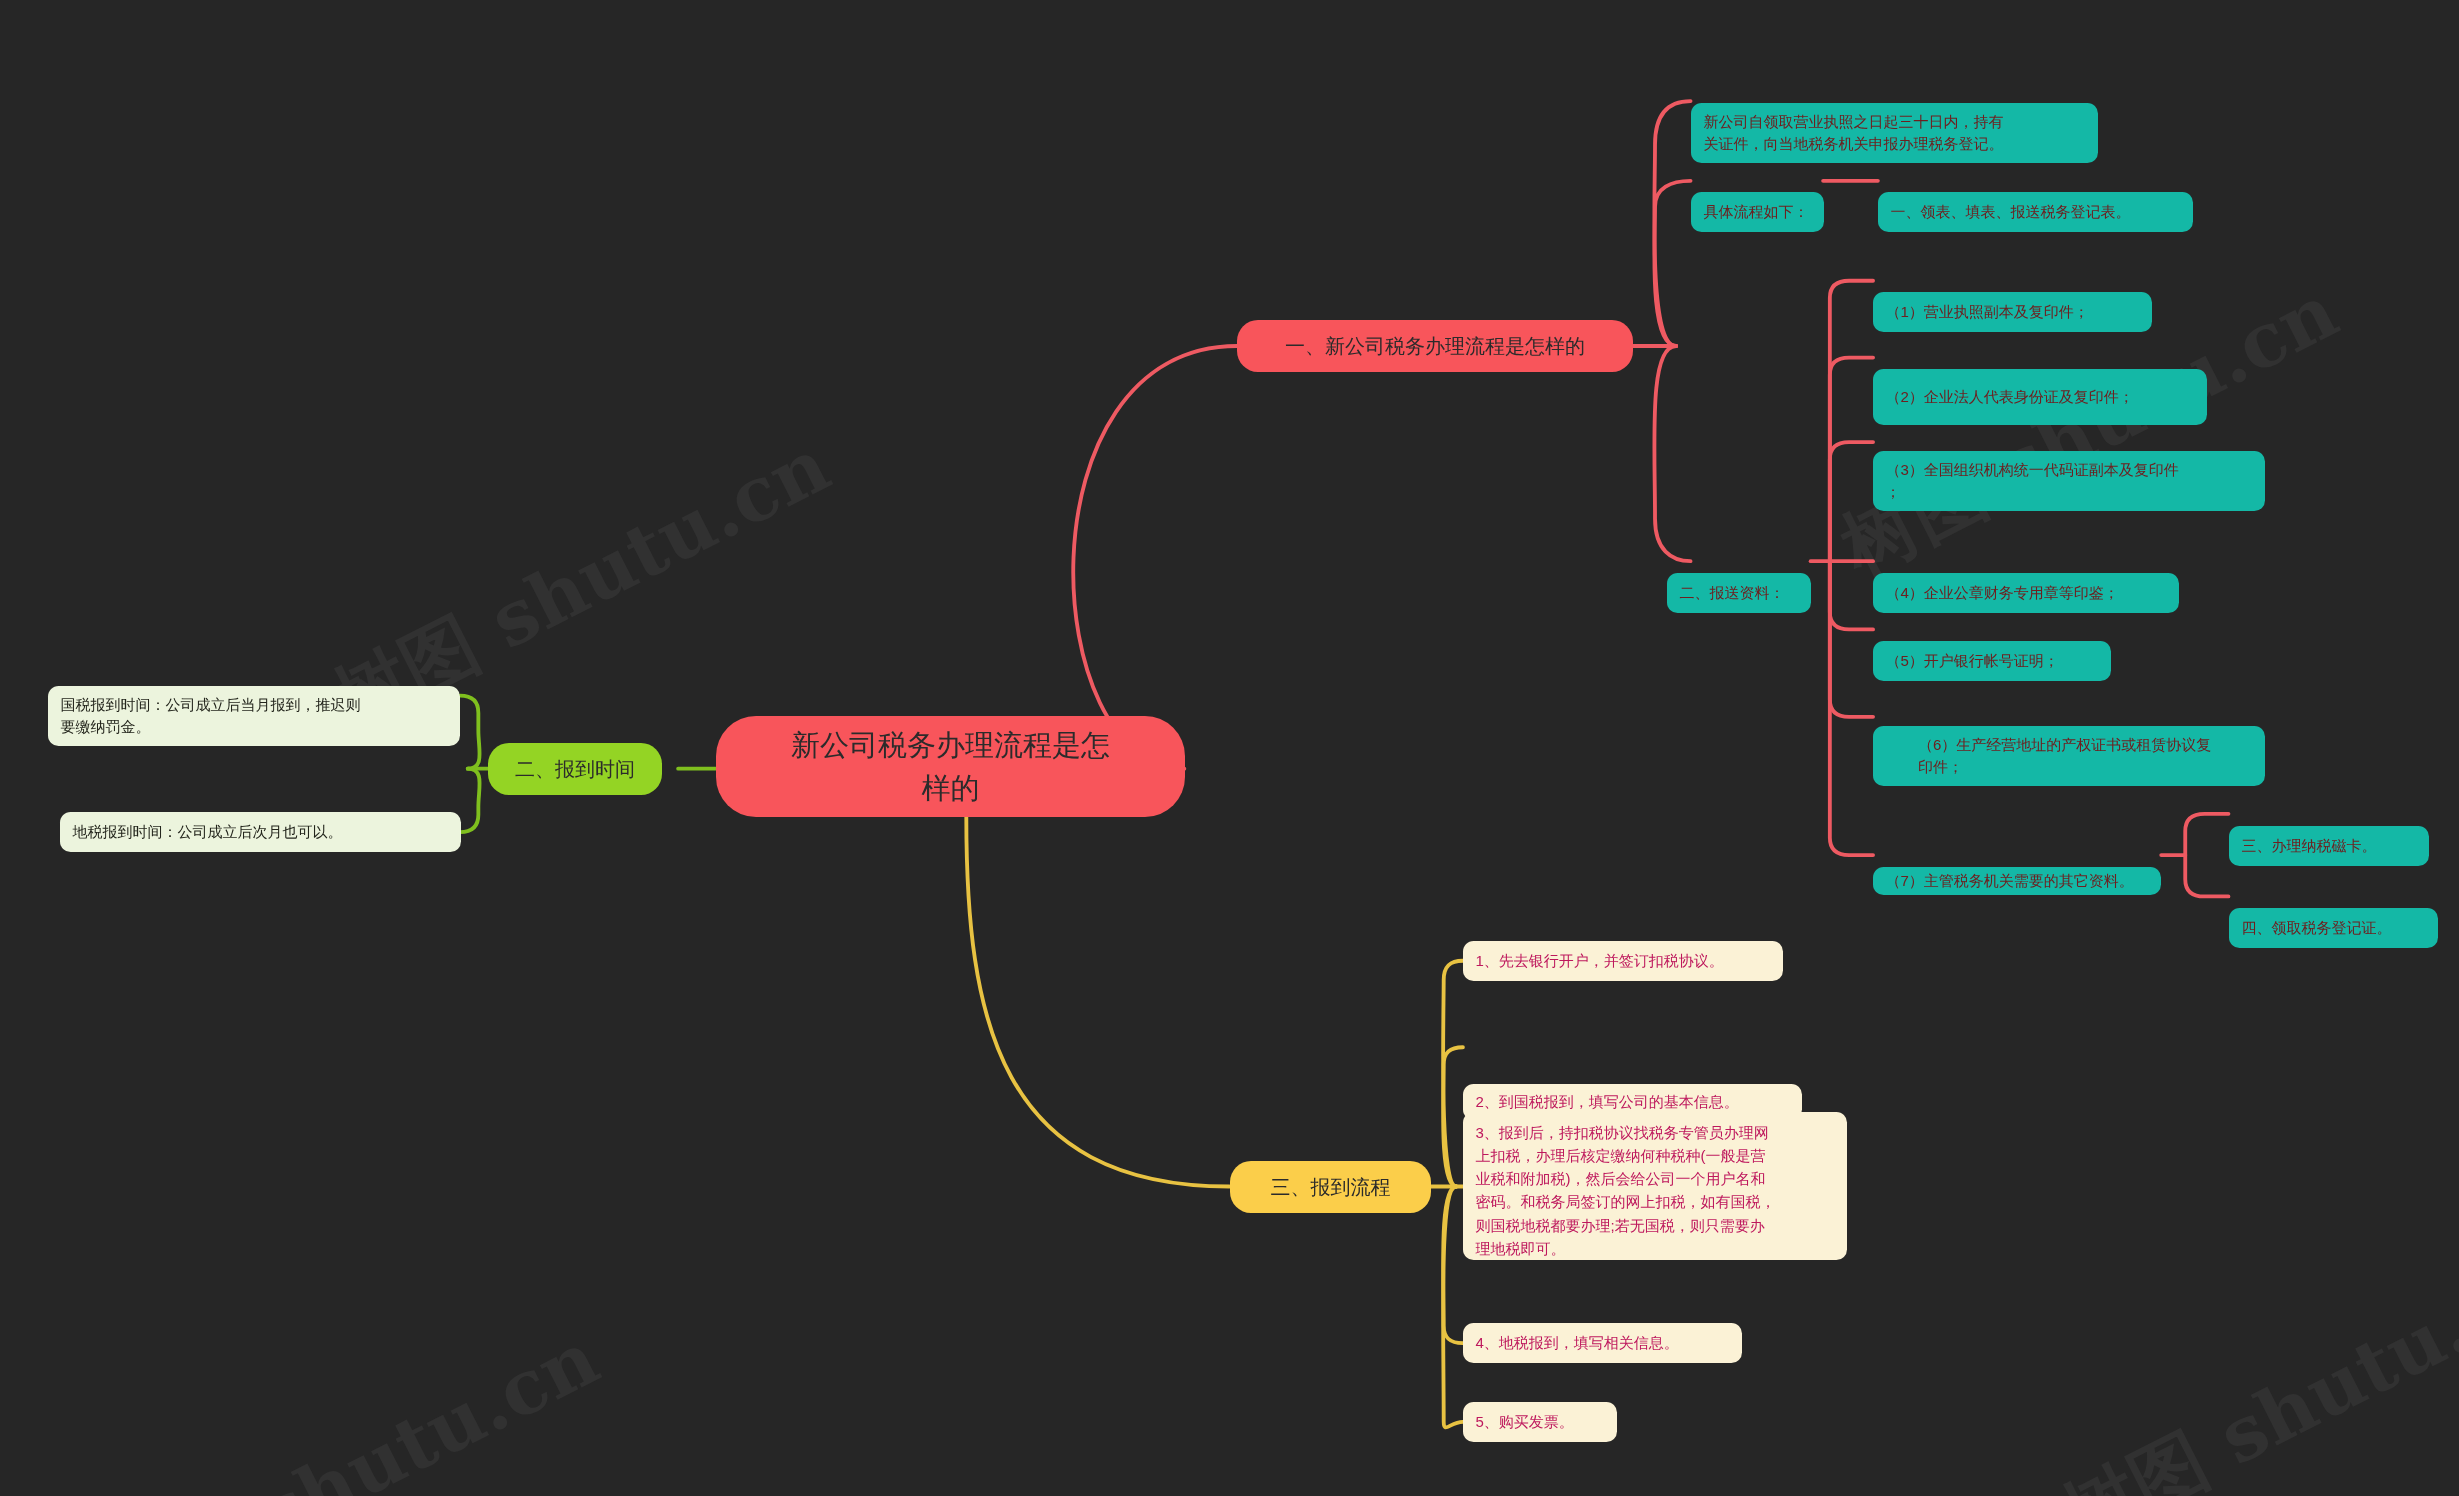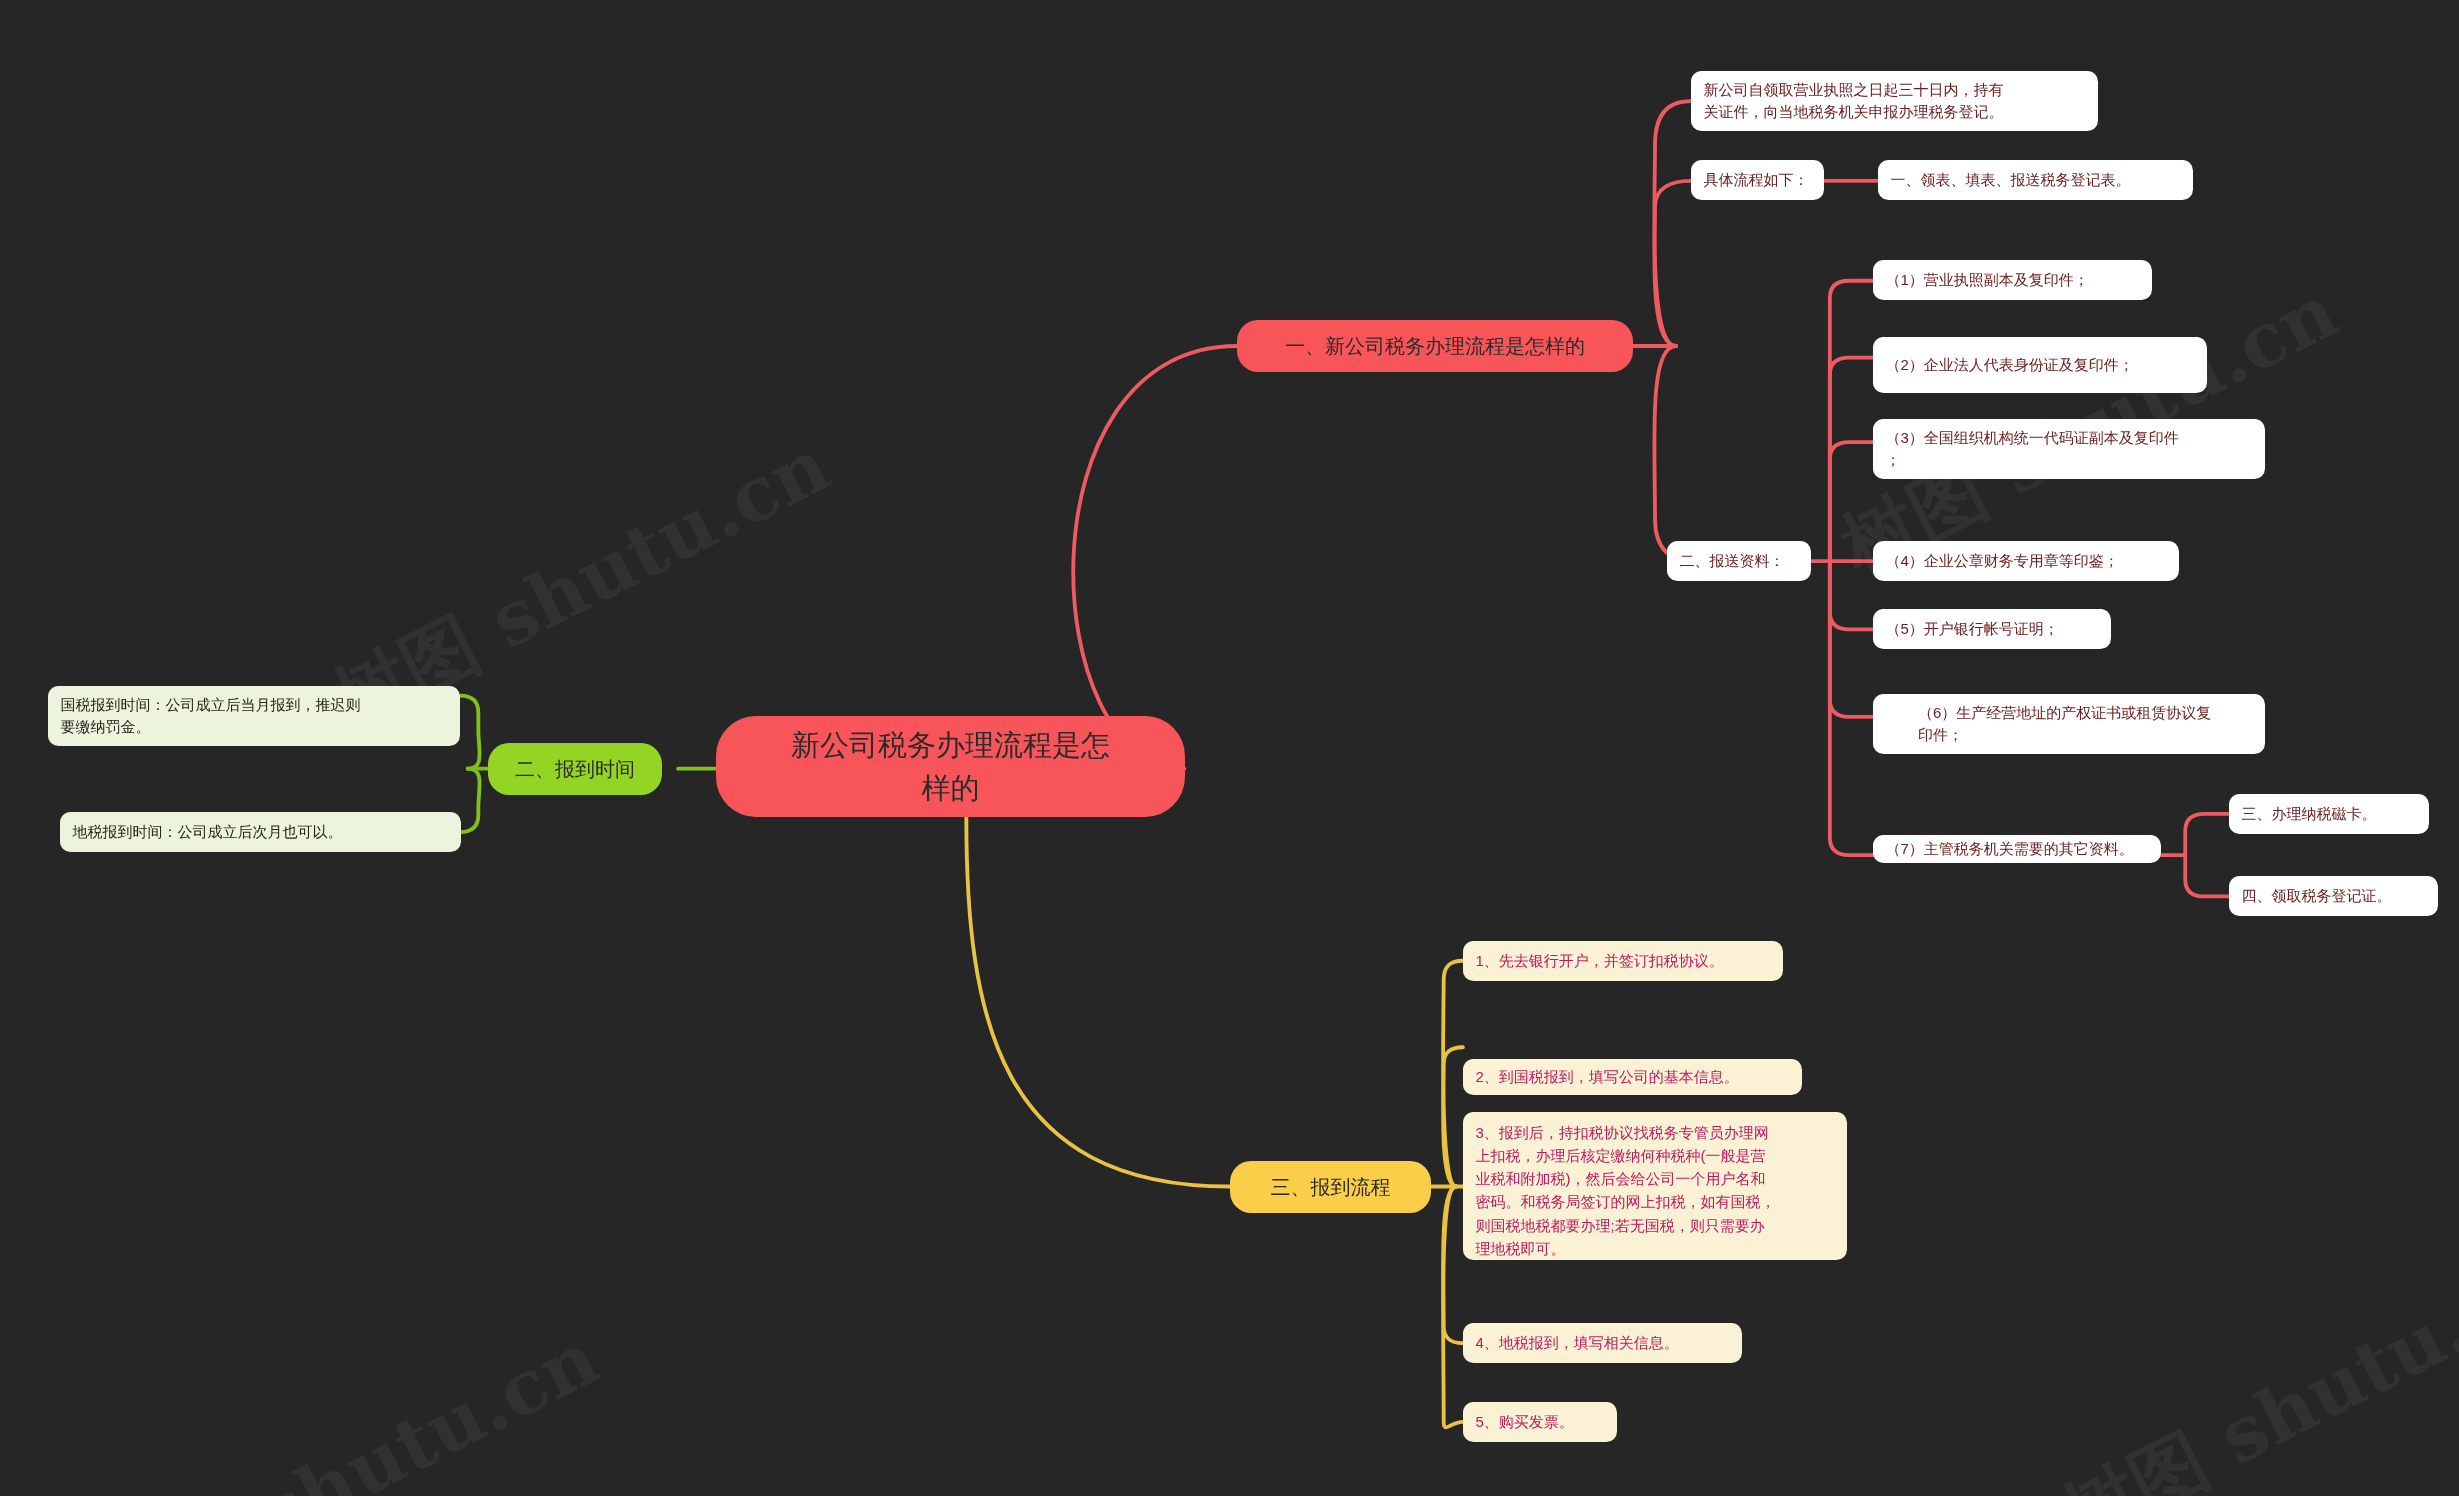--- a/index.html
+++ b/index.html
@@ -62,21 +62,21 @@
   .branch.red    { background: #f8555b; }
   .branch.green  { background: #94d424; }
   .branch.yellow { background: #fbce4a; }
 
   
   .leaf {
     border-radius: 10.6px;
     padding: 8.6px 12.5px;
     font-size: 15px;
   }
-  .leaf.red   { background: #ffffff; color: #6d2020; }
+  .leaf.red   { background: #14b8a6; color: #6d2020; margin-top: 32px; }
   .leaf.green { background: #ecf4dd; color: #23251c; }
   .leaf.yellow{ background: #fbf2d6; color: #be185d; }
   .leaf.big   { font-size: 15px; line-height: 1.55; }
 </style>
 </head>
 <body>
 
 <div id="canvas">
 
   <div class="wm" style="left:317px; top:663px; font-size:75px;">树图 shutu.cn</div>
@@ -164,21 +164,21 @@
 
   <div class="node leaf green" style="left:60px; top:812px; width:401px; height:40px;">地税报到时间：公司成立后次月也可以。</div>
 
   <div class="node leaf green" style="left:48px; top:686px; width:412px; height:60px;">国税报到时间：公司成立后当月报到，推迟则
 要缴纳罚金。</div>
 
   <div class="node branch yellow" style="left:1230px; top:1161px; width:201px; height:52px;">三、报到流程</div>
 
   <div class="node leaf yellow" style="left:1463px; top:941px; width:320px; height:40px;">1、先去银行开户，并签订扣税协议。</div>
 
-  <div class="node leaf yellow" style="left:1463px; top:1059px; width:339px; height:36px;">2、到国税报到，填写公司的基本信息。</div>
+  <div class="node leaf yellow" style="left:1463px; top:1084px; width:339px; height:36px;">2、到国税报到，填写公司的基本信息。</div>
 
   <div class="node leaf yellow big" style="left:1463px; top:1112px; width:384px; height:148px; align-items:flex-start;">3、报到后，持扣税协议找税务专管员办理网
 上扣税，办理后核定缴纳何种税种(一般是营
 业税和附加税)，然后会给公司一个用户名和
 密码。和税务局签订的网上扣税，如有国税，
 则国税地税都要办理;若无国税，则只需要办
 理地税即可。</div>
 
   <div class="node leaf yellow" style="left:1463px; top:1323px; width:279px; height:40px;">4、地税报到，填写相关信息。</div>
 

